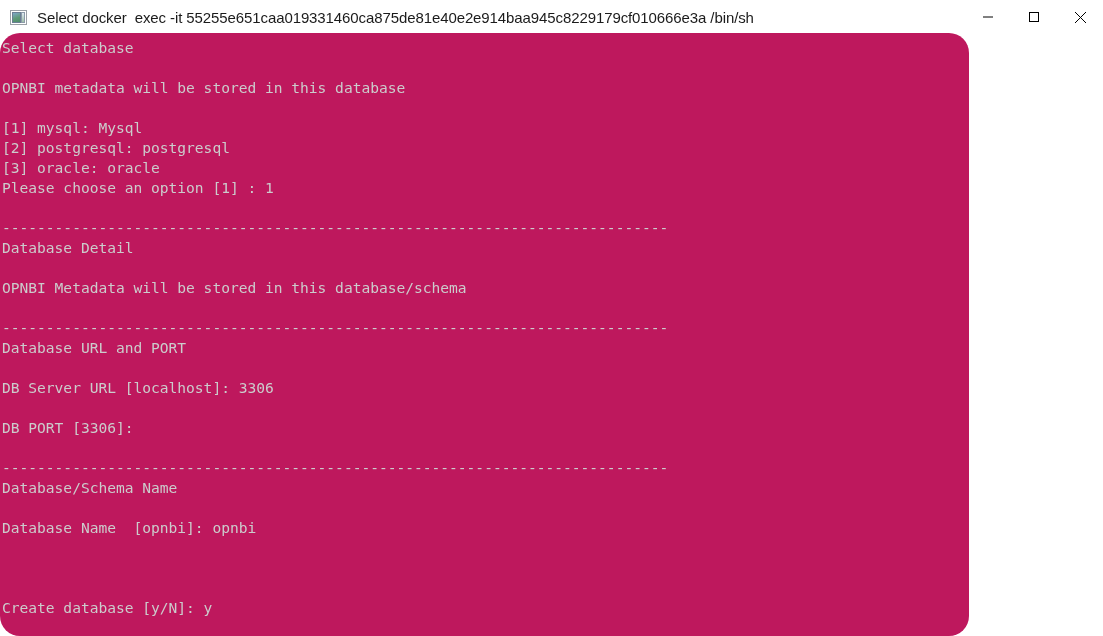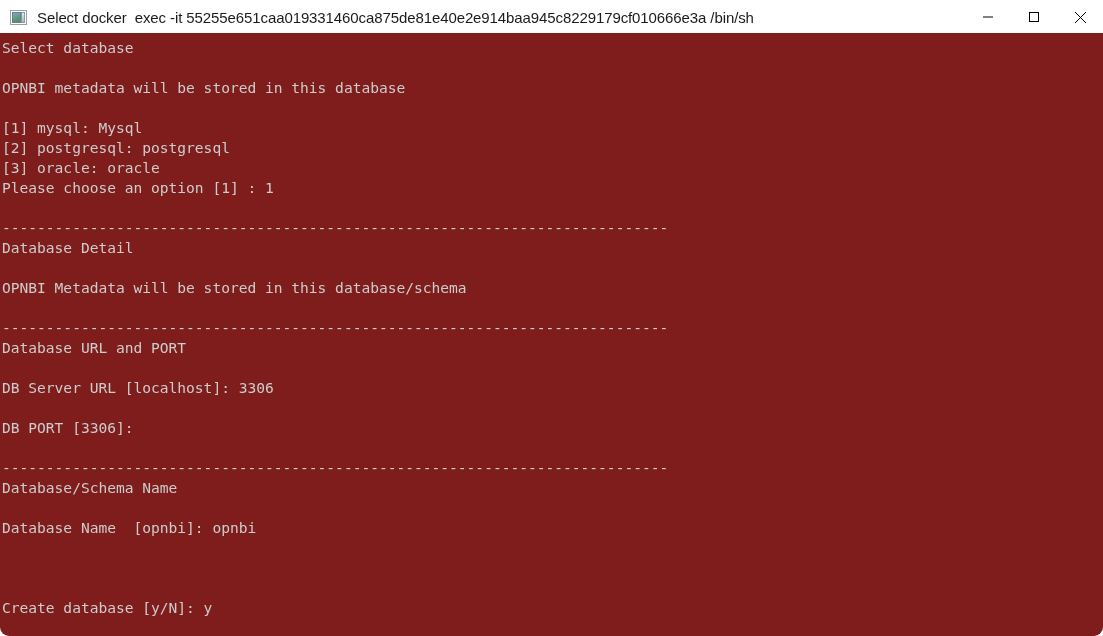--- a/index.html
+++ b/index.html
@@ -91,26 +91,27 @@
     padding: 0;
     cursor: default;
   }
   .win-btn svg { display: block; }
 
   
   #terminal {
     position: absolute;
     left: 0;
     top: 33px;
-    width: 1103px;
+    width: 969px;
     height: 603px;
-    background: #7f1d1d;
+    background: #be185d;
     border-bottom-left-radius: 9px;
     border-bottom-right-radius: 9px;
     overflow: hidden;
+    border-radius: 20px;
   }
 
   #console-text {
     position: absolute;
     left: 2px;
     top: 5px;
     width: 1075px;
     font-family: "DejaVu Sans Mono", "Liberation Mono", monospace;
     font-size: 14.6px;
     line-height: 20px;

